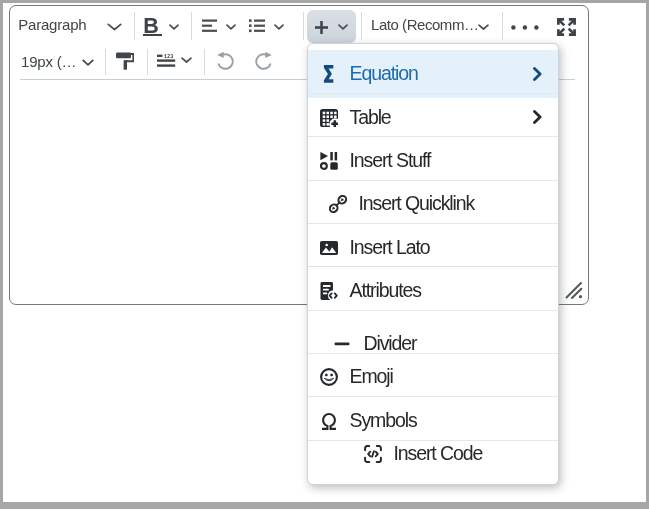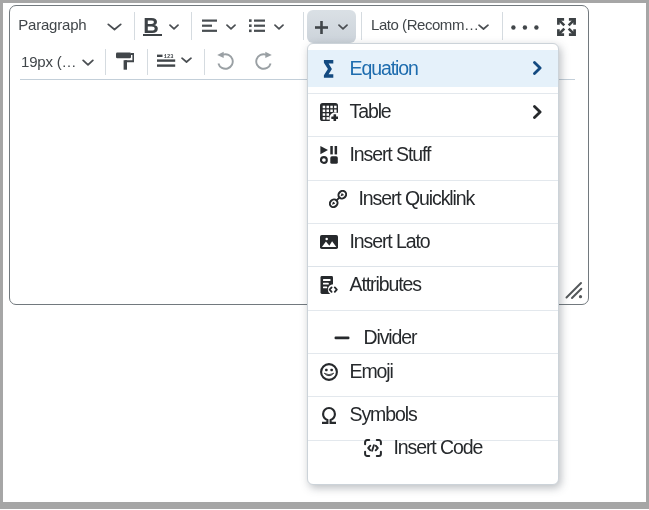--- a/index.html
+++ b/index.html
@@ -17,21 +17,21 @@
   .vsep1{top:12px;height:28px;width:1px;background:#d5dbe0;}
   .vsep2{top:49px;height:26px;width:1px;background:#d5dbe0;}
   .tdivider{left:20px;top:79px;width:555px;height:1px;background:#c3cfd9;}
   .tbtxt{color:#41464a;font-size:15px;letter-spacing:-0.2px;line-height:1;}
   .plusbtn{left:307px;top:10px;width:49px;height:32.5px;border-radius:6px;
            background:linear-gradient(#dae0e5,#ccd3da);}
   
   .menu{left:307px;top:43px;width:250px;height:440px;background:#fff;
         border:1px solid #ccd3d9;border-radius:6px;
         box-shadow:2px 3px 9px rgba(60,70,80,0.35);z-index:5;}
-  .mrow{position:absolute;left:0;width:250px;height:37px;}
+  .mrow{position:absolute;left:0;width:250px;height:48px;}
   .msep{position:absolute;left:0;width:250px;height:1px;background:#e3e8ed;}
   .mtxt{position:absolute;left:41.5px;top:calc(50% + 0.5px);transform:translateY(-50%);
         font-size:19.5px;letter-spacing:-1.1px;color:#26292c;line-height:1.1;}
   .micon{position:absolute;left:12px;top:calc(50% + 0.6px);transform:translateY(-50%);width:18px;height:18px;}
   .mchev{position:absolute;right:16px;top:50%;transform:translateY(-50%);width:9px;height:14px;}
   .hl{background:#e5f1fa;}
 </style>
 </head>
 <body>
 <div class="abs f-top"></div>

